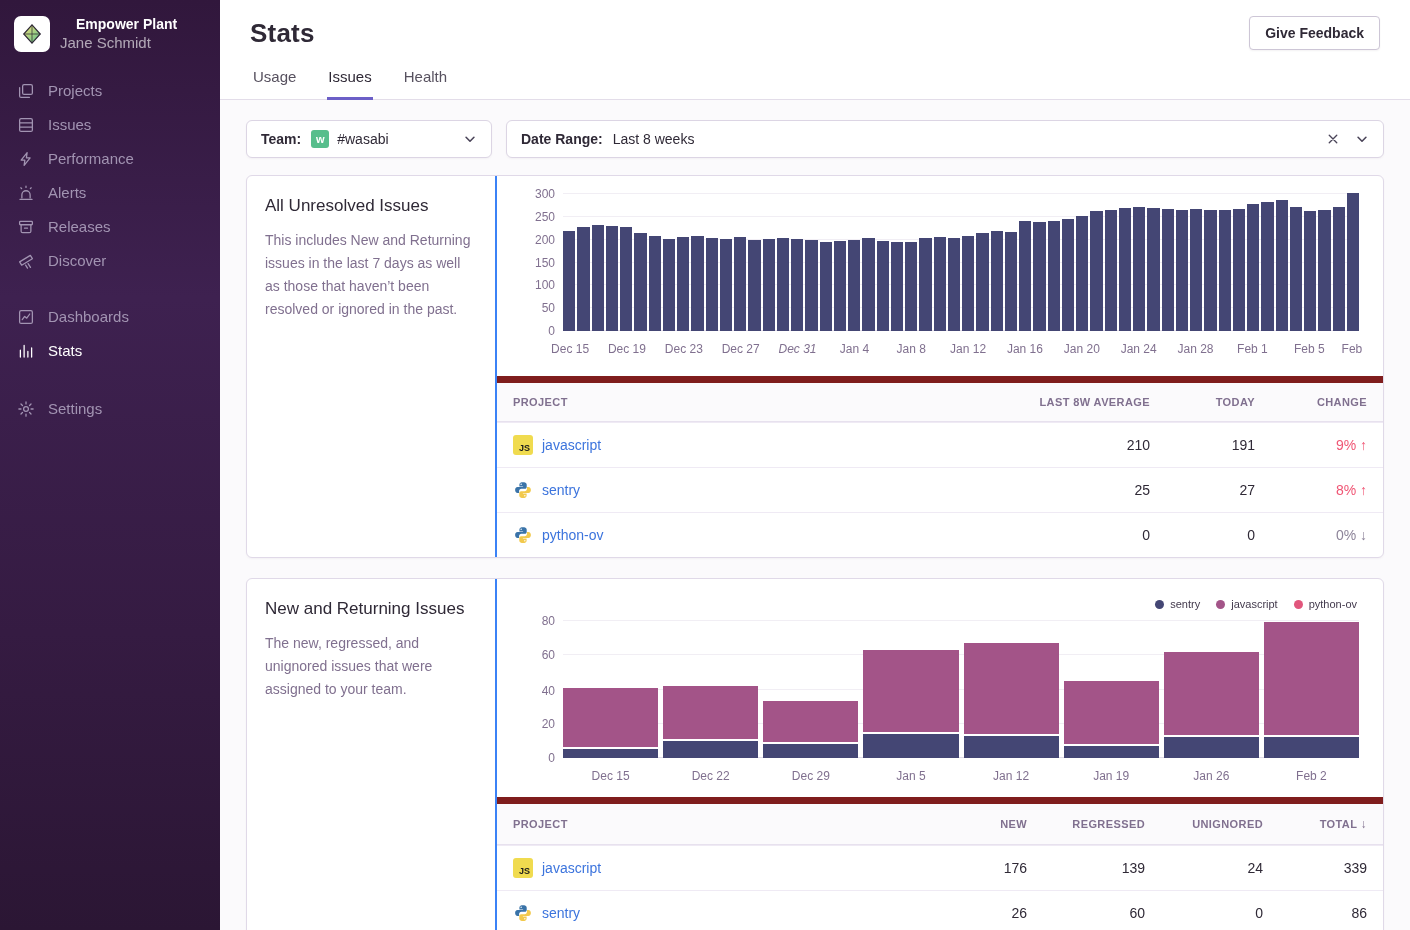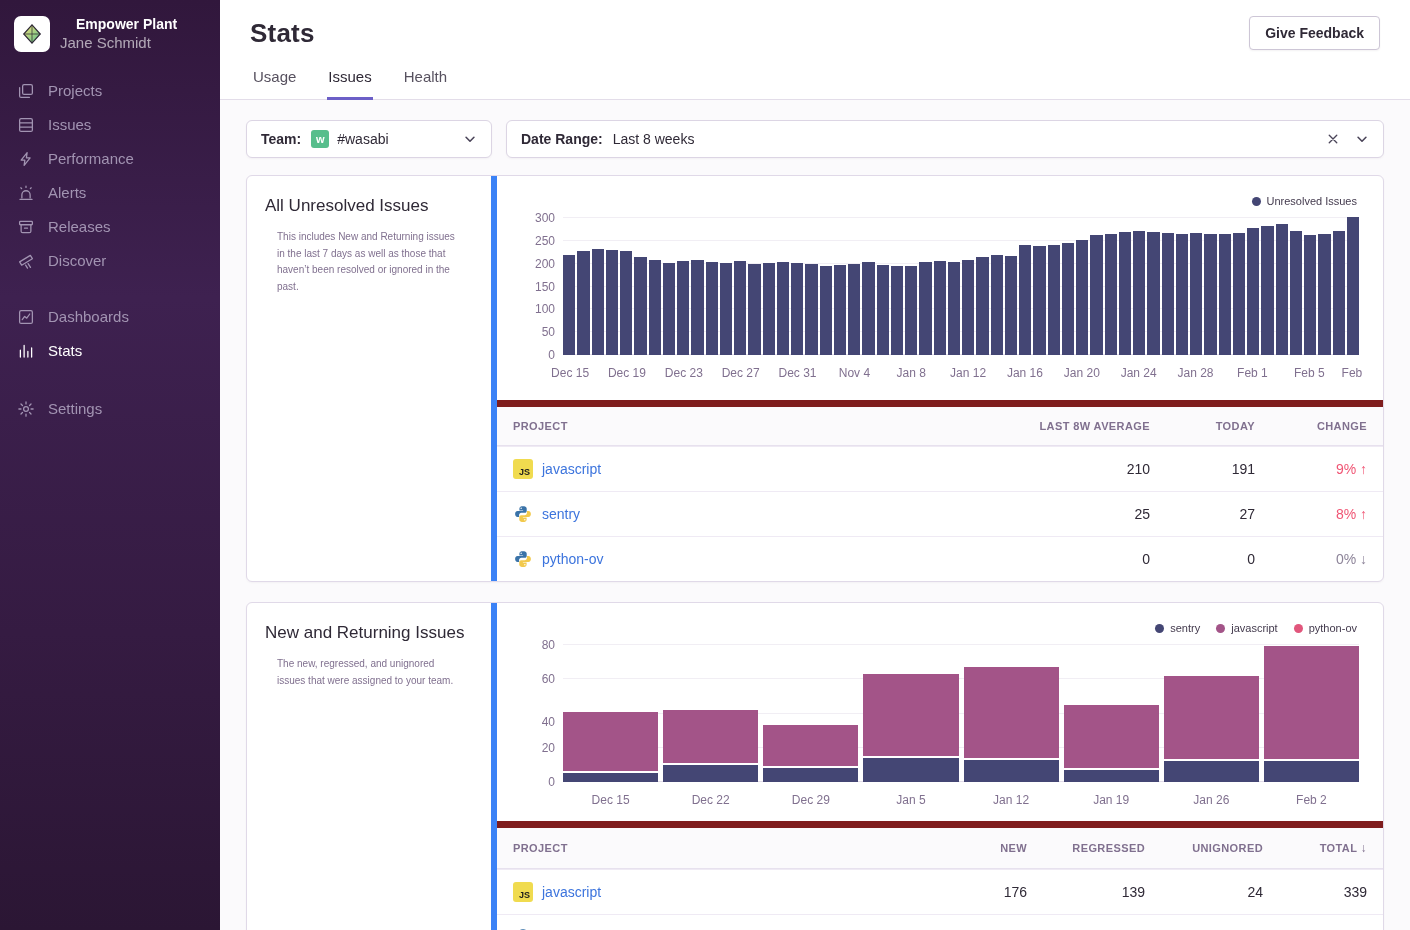--- a/index.html
+++ b/index.html
@@ -72,23 +72,23 @@
   .spacer { flex:1; }
   .chev { margin-left:auto; display:flex; align-items:center; }
   .filter-date .chev { margin-left:16px; }
   .xicon { display:flex; align-items:center; }
 
   
   .panel {
     background:#fff; border:1px solid #e0d9e8; border-radius:6px; display:flex;
     margin-bottom:20px; box-shadow:0 1px 2px rgba(43,34,51,.04); overflow:hidden;
   }
-  .panel-side { flex:0 0 250px; width:250px; padding:20px 18px; border-right:6px solid #3b82f6; }
+  .panel-side { flex:0 0 250px; width:250px; padding:20px 18px; border-right:2px solid #3b82f6; }
   .panel-side h2 { margin:0 0 13px; font-size:17px; font-weight:400; color:#2f2936; }
-  .panel-side p { margin:12px; font-size:10px; color:#80708f; line-height:1.65; }
+  .panel-side p { margin:0; font-size:14px; color:#80708f; line-height:1.65; }
   .panel-main { flex:1; min-width:0; padding:14px 18px 0; }
 
   
   .chart-legend {
     display:flex; justify-content:flex-end; align-items:center; gap:16px;
     height:18px; margin:2px 8px 8px 0; font-size:11px; color:#433a4d;
   }
   .legend-item { display:flex; align-items:center; }
   .dot { width:9px; height:9px; border-radius:50%; display:inline-block; margin-right:6px; }
   .plot { position:relative; margin:4px 6px 0 48px; }
@@ -289,26 +289,20 @@
         </div>
       </div>
 
       <section class="panel">
         <div class="panel-side">
           <h2>All Unresolved Issues</h2>
           <p>This includes New and Returning issues in the last 7 days as well as those that haven’t been resolved or ignored in the past.</p>
         </div>
         <div class="panel-main">
           <div id="chart-0">
-              <div class="chart-legend">
-                <div class="legend-item">
-                  <span class="dot" style="background:#444674"></span>
-                  <span>Unresolved Issues</span>
-                </div>
-              </div>
               <div class="plot" style="height: 137px;">
                 <div class="gridline zero" style="bottom: 0px;"></div>
                 <div class="ytick" style="bottom: 0px;">0</div>
                 <div class="gridline" style="bottom: 22.8333px;"></div>
                 <div class="ytick" style="bottom: 22.8333px;">50</div>
                 <div class="gridline" style="bottom: 45.6667px;"></div>
                 <div class="ytick" style="bottom: 45.6667px;">100</div>
                 <div class="gridline" style="bottom: 68.5px;"></div>
                 <div class="ytick" style="bottom: 68.5px;">150</div>
                 <div class="gridline" style="bottom: 91.3333px;"></div>
@@ -374,22 +368,22 @@
                   <div class="bar" style="height: 121.473px; background: rgb(68, 70, 116);"></div>
                   <div class="bar" style="height: 124.213px; background: rgb(68, 70, 116);"></div>
                   <div class="bar" style="height: 137.913px; background: rgb(68, 70, 116);"></div>
                 </div>
               </div>
               <div class="xaxis rel">
                 <div class="xtick abs" style="left: 0.892857%;">Dec 15</div>
                 <div class="xtick abs" style="left: 8.03571%;">Dec 19</div>
                 <div class="xtick abs" style="left: 15.1786%;">Dec 23</div>
                 <div class="xtick abs" style="left: 22.3214%;">Dec 27</div>
-                <div class="xtick abs" style="left: 29.4643%;">Dec 31</div>
-                <div class="xtick abs" style="left: 36.6071%;">Nov 4</div>
+                <div class="xtick abs" style="left: 29.4643%; font-style: italic;">Dec 31</div>
+                <div class="xtick abs" style="left: 36.6071%;">Jan 4</div>
                 <div class="xtick abs" style="left: 43.75%;">Jan 8</div>
                 <div class="xtick abs" style="left: 50.8929%;">Jan 12</div>
                 <div class="xtick abs" style="left: 58.0357%;">Jan 16</div>
                 <div class="xtick abs" style="left: 65.1786%;">Jan 20</div>
                 <div class="xtick abs" style="left: 72.3214%;">Jan 24</div>
                 <div class="xtick abs" style="left: 79.4643%;">Jan 28</div>
                 <div class="xtick abs" style="left: 86.6071%;">Feb 1</div>
                 <div class="xtick abs" style="left: 93.75%;">Feb 5</div>
                 <div class="xtick abs" style="left: 99.1071%;">Feb</div>
               </div>
@@ -464,21 +458,21 @@
                   <span class="dot" style="background:#e1567c"></span>
                   <span>python-ov</span>
                 </div>
               </div>
               <div class="plot" style="height: 137px;">
                 <div class="gridline zero" style="bottom: 0px;"></div>
                 <div class="ytick" style="bottom: 0px;">0</div>
                 <div class="gridline" style="bottom: 34.25px;"></div>
                 <div class="ytick" style="bottom: 34.25px;">20</div>
                 <div class="gridline" style="bottom: 68.5px;"></div>
-                <div class="ytick" style="bottom: 60px;">40</div>
+                <div class="ytick" style="bottom: 67px;">40</div>
                 <div class="gridline" style="bottom: 102.75px;"></div>
                 <div class="ytick" style="bottom: 102.75px;">60</div>
                 <div class="gridline" style="bottom: 137px;"></div>
                 <div class="ytick" style="bottom: 137px;">80</div>
                 <div class="bars stacked">
                   <div class="stack">
                     <div class="seg" style="height: 59.9375px; background: rgb(163, 84, 136);"></div>
                     <div class="seg gap-above" style="height: 8.5625px; background: rgb(68, 70, 116);"></div>
                   </div>
                   <div class="stack">

